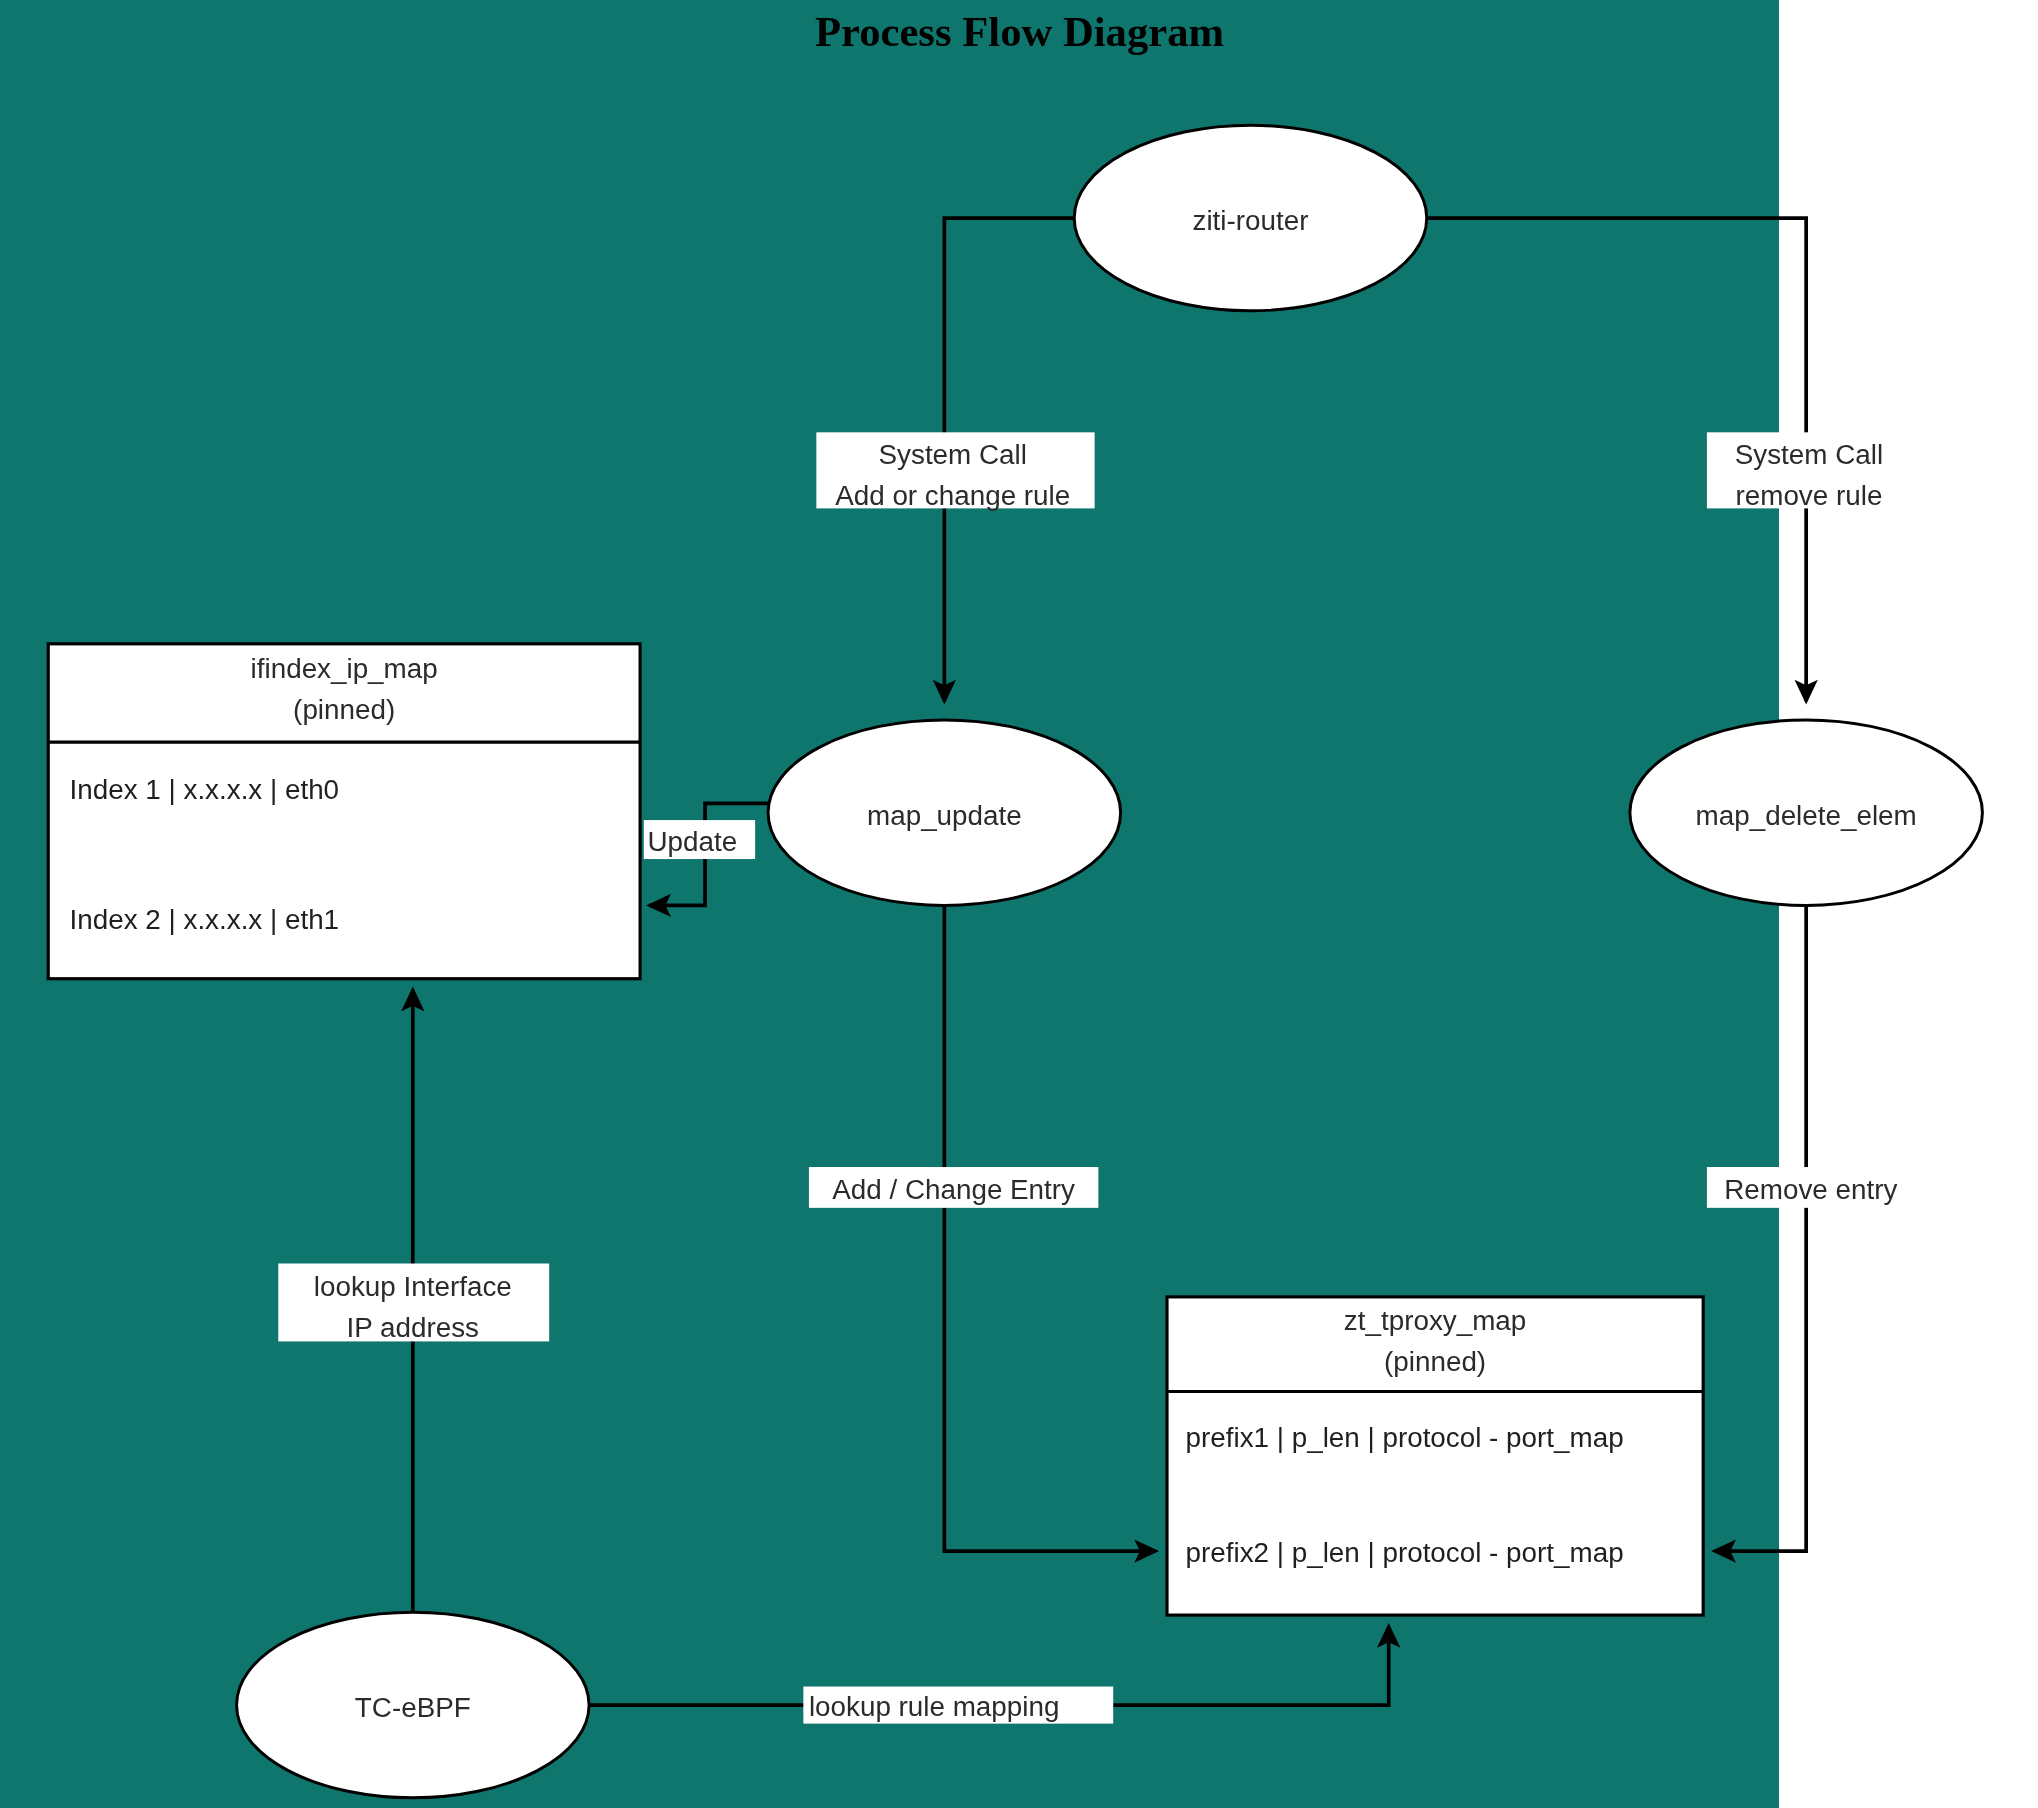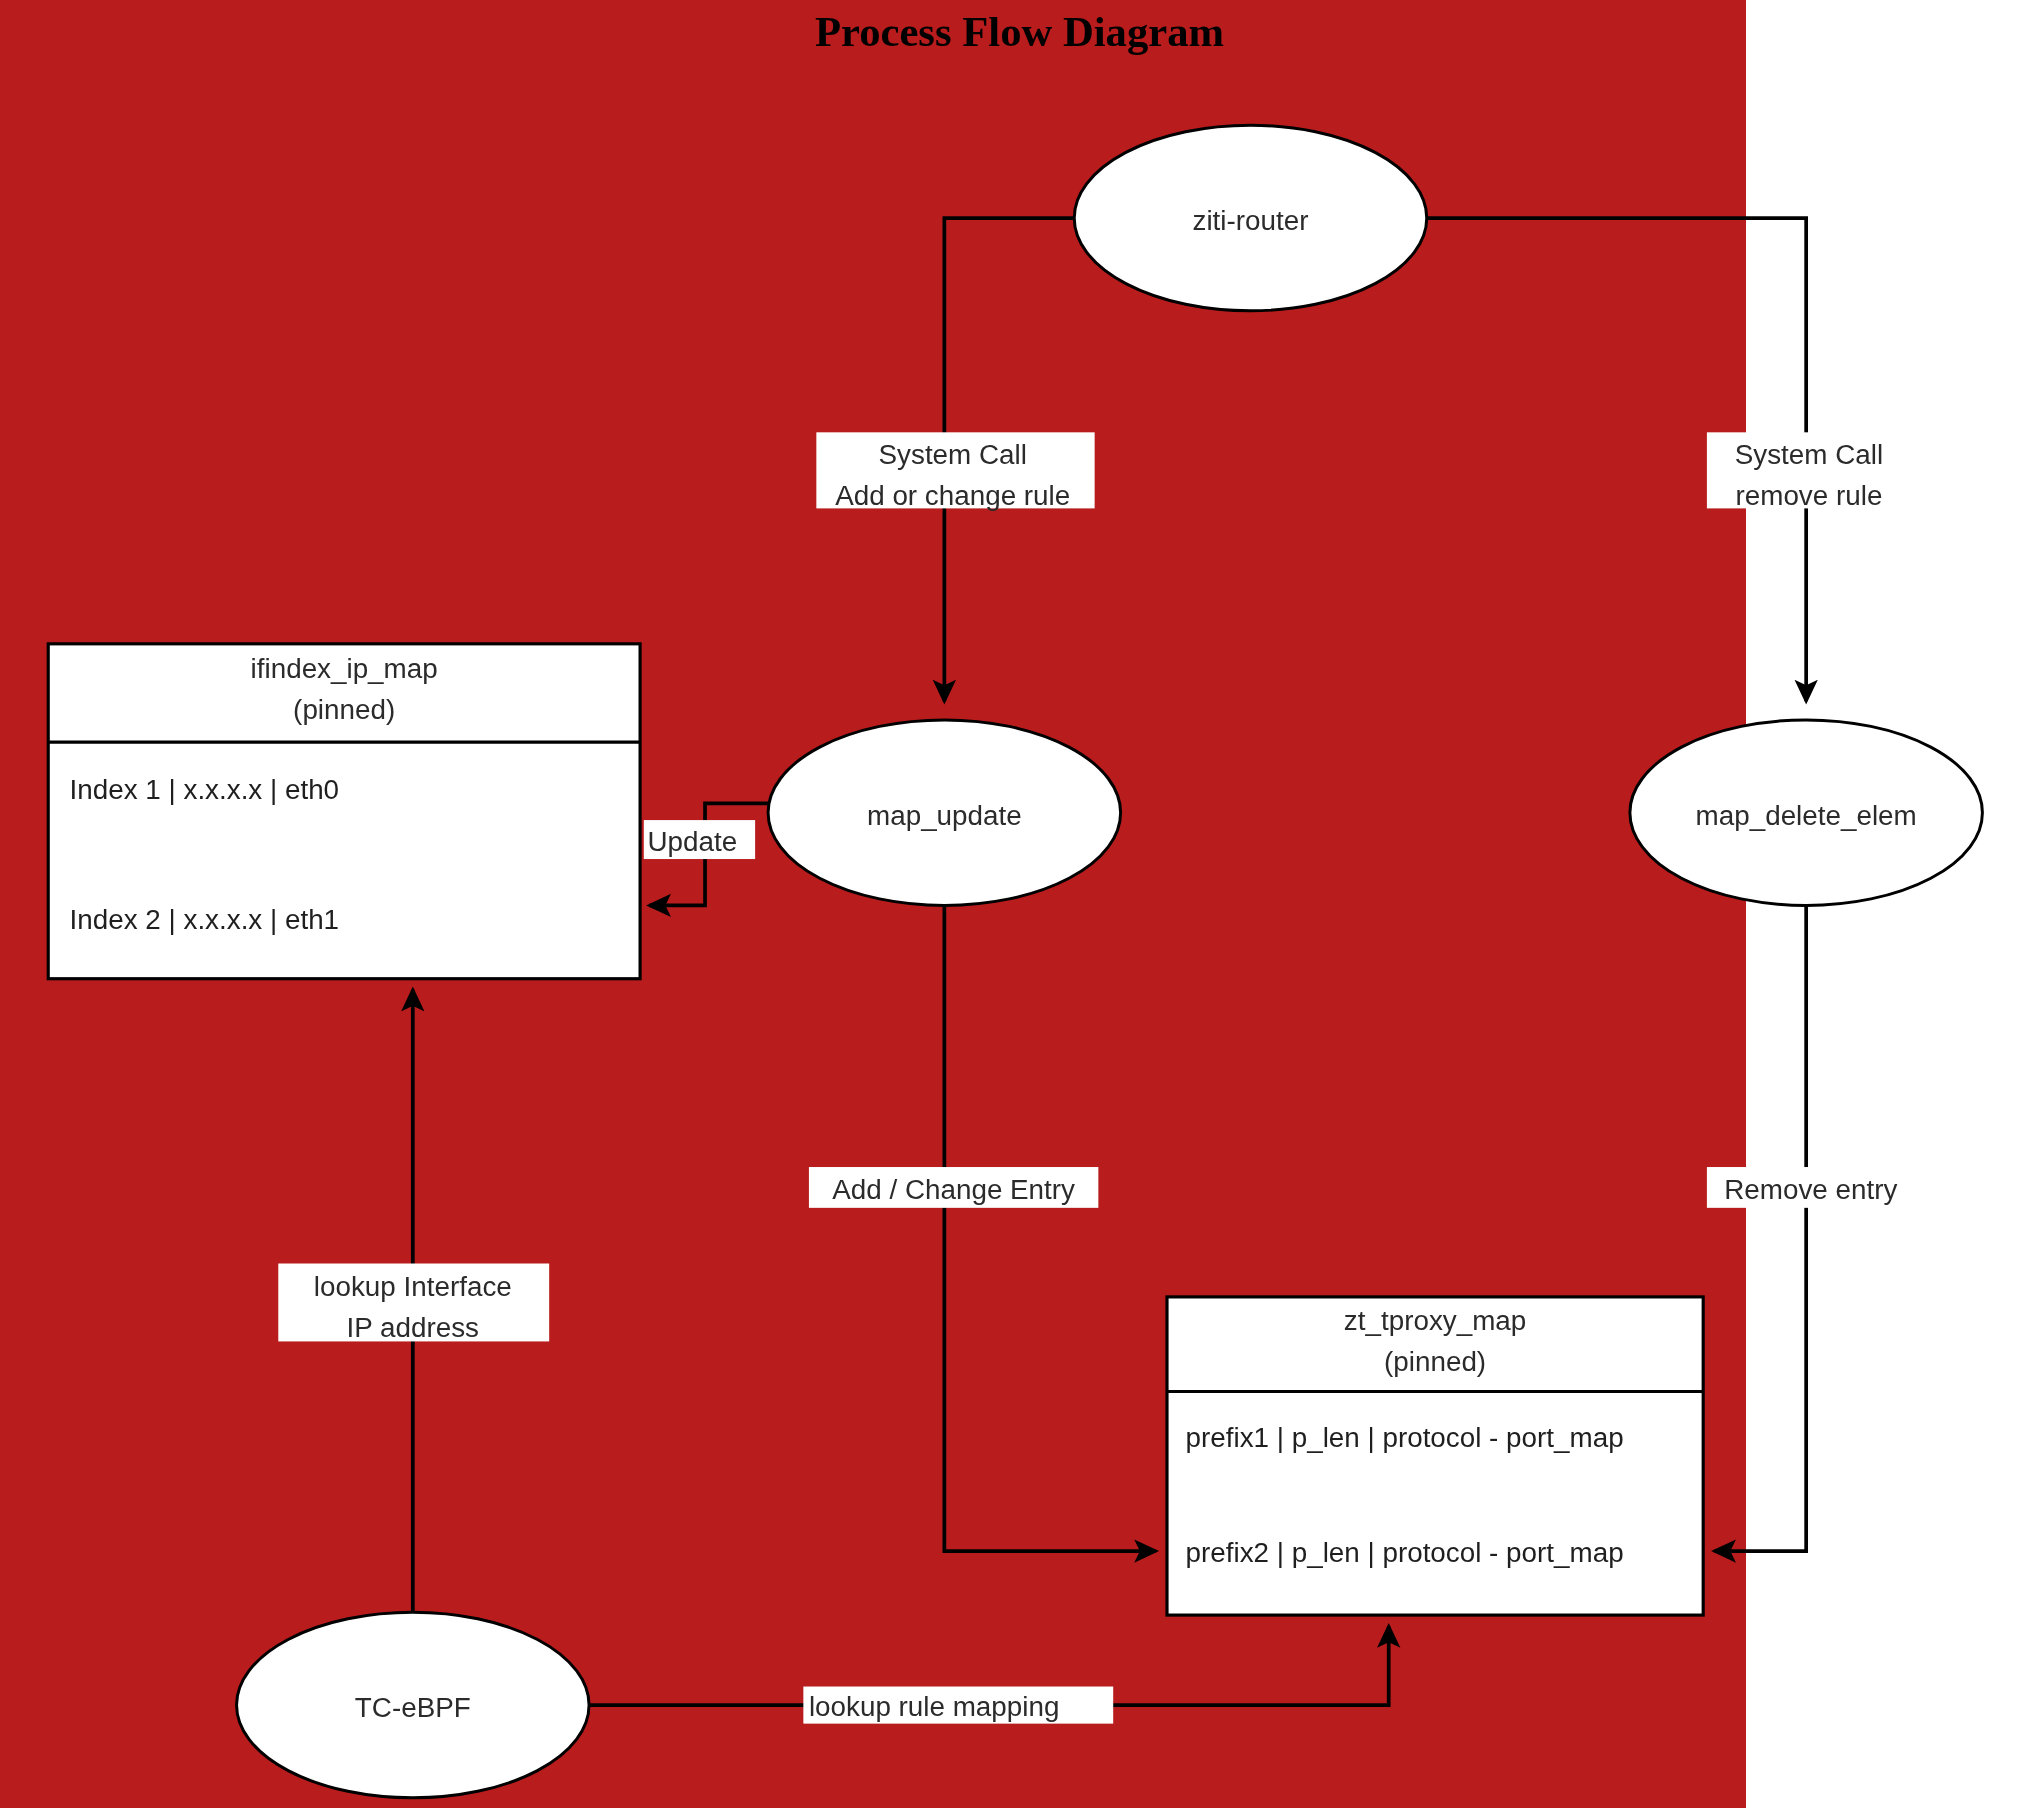--- a/index.html
+++ b/index.html
@@ -10,21 +10,22 @@
   body {
     width: 2039px;
     height: 1809px;
     overflow: hidden;
     font-family: "Liberation Sans", sans-serif;
   }
   #stage {
     position: relative;
     width: 1746px;
     height: 1809px;
-    background: #b91c1c;
+    background: #0f766e;
+    padding-left: 33px;
   }
   svg#diagram {
     position: absolute;
     left: 0;
     top: 0;
     width: 2039px;
     height: 1809px;
     display: block;
   }
   .title-text {

